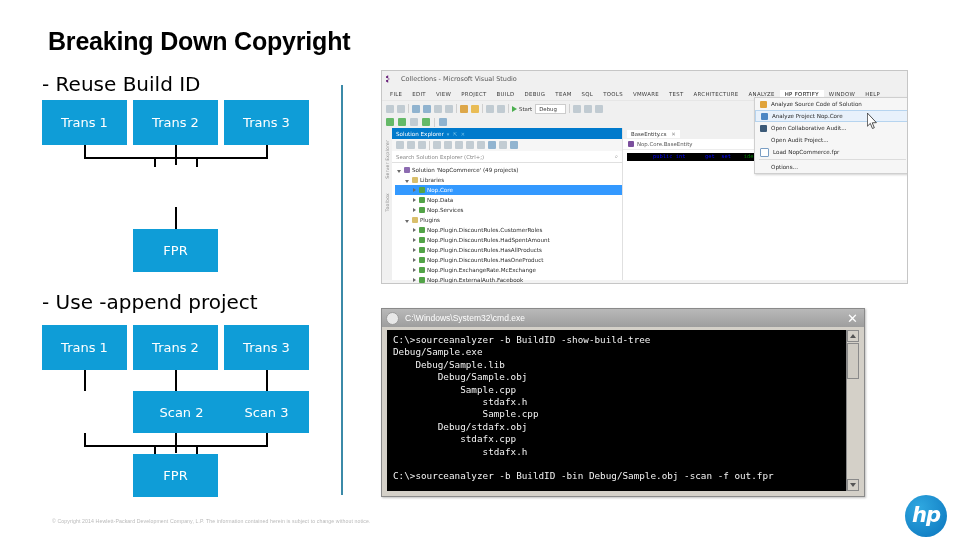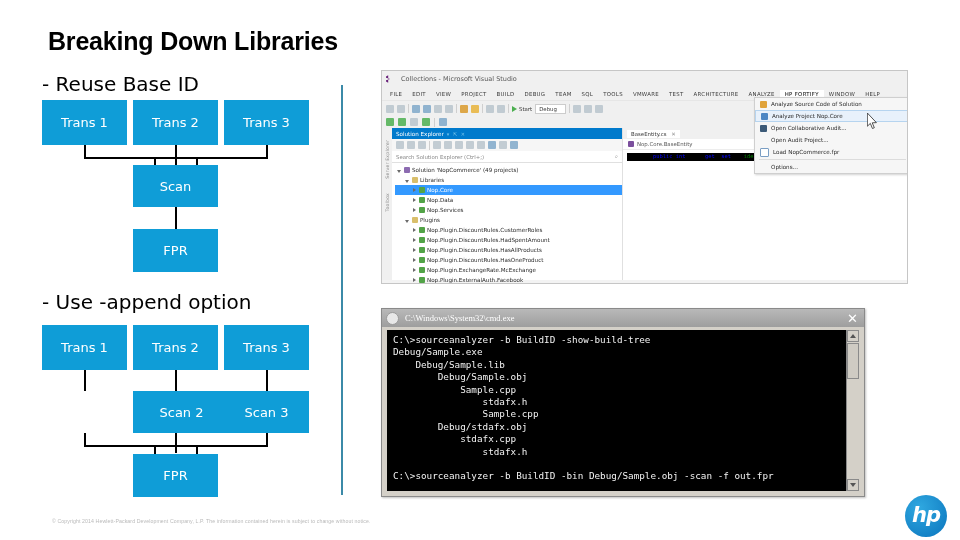--- a/index.html
+++ b/index.html
@@ -170,21 +170,21 @@
   .cmdwin{
     position:absolute;left:381px;top:308px;width:482px;height:187px;
     background:#d4d0c8;border:1px solid #8a8a8a;
     box-shadow:1px 1px 2px rgba(0,0,0,.25);
   }
   .cmd-title{
     height:18px;background:linear-gradient(#b9b9b9,#9e9e9e);
     display:flex;align-items:center;padding:0 4px;gap:6px;
   }
   .cmd-icon{width:11px;height:11px;border-radius:50%;background:#e8e8e8;border:1px solid #9a9a9a;}
-  .cmd-titletext{font-size:8.5px;color:#ffffff;font-family:Liberation Serif, serif;white-space:nowrap;}
+  .cmd-titletext{font-size:8.5px;color:#ffffff;font-family:Liberation Sans, sans-serif;white-space:nowrap;}
   .cmd-close{
     margin-left:auto;color:#fff;font-size:13px;line-height:11px;font-weight:bold;
     font-family:"DejaVu Sans", sans-serif;padding-right:2px;
   }
   .cmd-body{
     position:absolute;left:5px;right:5px;top:21px;bottom:5px;
     background:#000;display:flex;
   }
   .cmd-text{
     flex:1;color:#f2f2f2;font-family:"DejaVu Sans Mono", monospace;
@@ -217,45 +217,44 @@
     color:#fff;font-size:21px;font-style:italic;font-weight:bold;
     font-family:"DejaVu Sans", sans-serif;line-height:21px;
     letter-spacing:-1px;transform:translateY(-1px);
   }
 </style>
 </head>
 <body>
 
 <div class="slide">
 
-  <div class="title">Breaking Down Libraries</div>
+  <div class="title">Breaking Down Copyright</div>
 
   <div class="divider"></div>
 
-  <div class="heading" id="h-reuse">- Reuse Base ID</div>
+  <div class="heading" id="h-reuse">- Reuse Build ID</div>
 
   <div class="flow" style="left:0;top:0;width:340px;height:290px;">
     <div class="node" style="left:42px;top:100px;width:85px;height:45px;">Trans 1</div>
     <div class="node" style="left:133px;top:100px;width:85px;height:45px;">Trans 2</div>
     <div class="node" style="left:224px;top:100px;width:85px;height:45px;">Trans 3</div>
 
     <div class="ln lnv" style="left:84px;top:145px;height:13px;"></div>
     <div class="ln lnh" style="left:84px;top:157px;width:92px;"></div>
     <div class="ln lnv" style="left:175px;top:145px;height:20px;"></div>
     <div class="ln lnv" style="left:266px;top:145px;height:13px;"></div>
     <div class="ln lnh" style="left:175px;top:157px;width:93px;"></div>
     <div class="ln lnv" style="left:154px;top:157px;height:10px;"></div>
     <div class="ln lnv" style="left:196px;top:157px;height:10px;"></div>
 
-    <div class="node" style="left:133px;top:165px;width:85px;height:42px;">Scan</div>
     <div class="ln lnv" style="left:175px;top:207px;height:22px;"></div>
     <div class="node" style="left:133px;top:229px;width:85px;height:43px;">FPR</div>
   </div>
 
-  <div class="heading" id="h-append">- Use -append option</div>
+  <div class="heading" id="h-append">- Use -append project</div>
 
   <div class="flow" style="left:0;top:0;width:340px;height:540px;">
     <div class="node" style="left:42px;top:325px;width:85px;height:45px;">Trans 1</div>
     <div class="node" style="left:133px;top:325px;width:85px;height:45px;">Trans 2</div>
     <div class="node" style="left:224px;top:325px;width:85px;height:45px;">Trans 3</div>
 
     <div class="ln lnv" style="left:84px;top:370px;height:21px;"></div>
     <div class="ln lnv" style="left:175px;top:370px;height:21px;"></div>
     <div class="ln lnv" style="left:266px;top:370px;height:21px;"></div>
 

